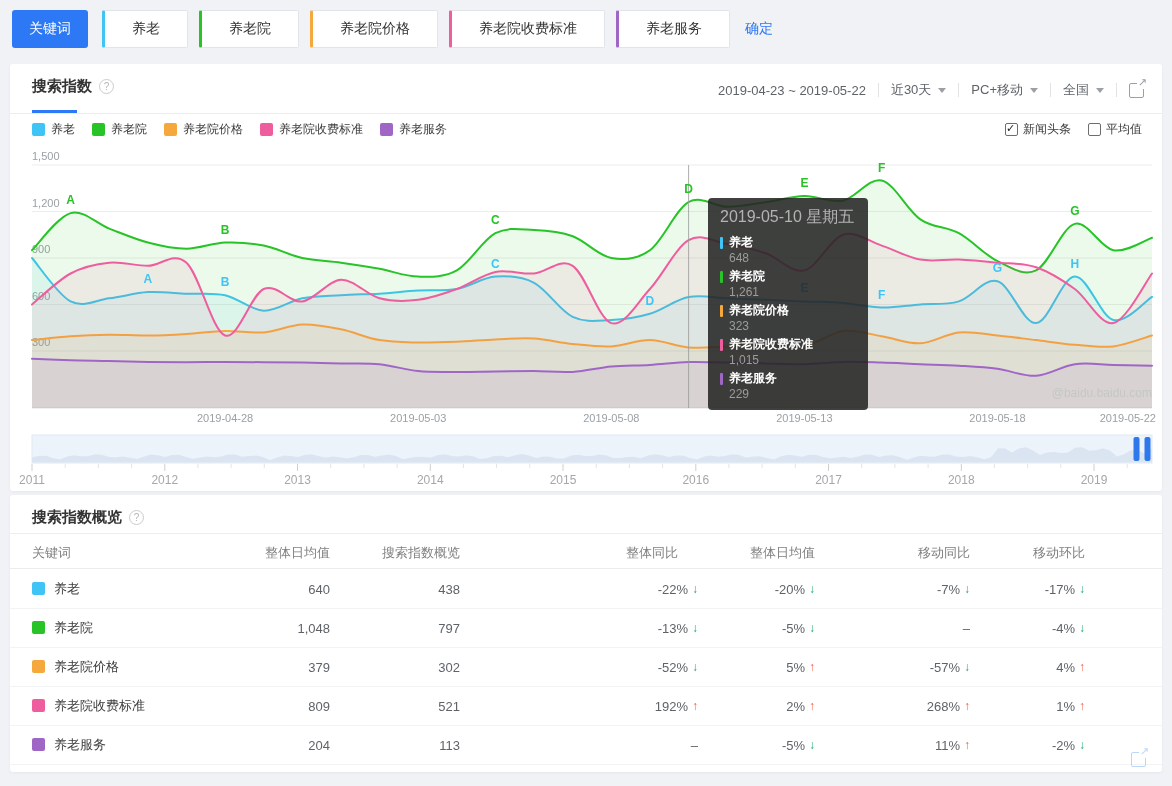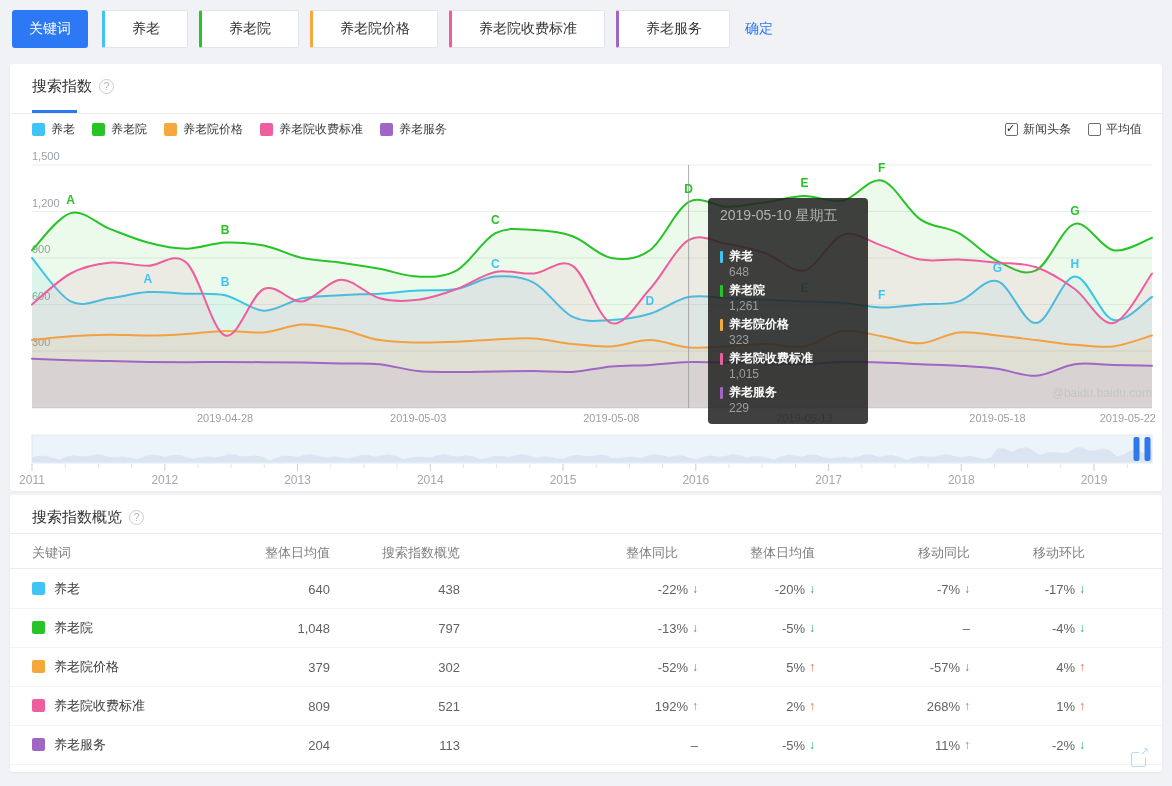--- a/index.html
+++ b/index.html
@@ -12,21 +12,21 @@
   .chips{display:flex;gap:11px;margin-left:14px;}
   .chip{background:#fff;border:1px solid #e1e4ea;border-left:3px solid #ccc;border-radius:2px;display:flex;align-items:center;padding:0 27px;font-size:14px;color:#333;cursor:pointer;white-space:nowrap;}
   .confirm{color:#2d78f4;font-size:14px;display:flex;align-items:center;margin-left:15px;cursor:pointer;}
 
   
   .card{position:absolute;left:10px;width:1152px;background:#fff;border-radius:3px;box-shadow:0 1px 3px rgba(110,120,135,.08);}
   #chart-card{top:64px;height:427px;}
   #table-card{top:495px;height:277px;}
 
   .card-head{position:absolute;left:22px;top:13px;display:flex;align-items:center;gap:7px;z-index:2;}
-  .card-title{font-size:15px;color:#333;font-weight:400;}
+  .card-title{font-size:15px;color:#333;font-weight:700;}
   .help-icon{width:15px;height:15px;border:1px solid #ccc;border-radius:50%;color:#b5b5b5;font-size:10px;line-height:13px;text-align:center;box-sizing:border-box;cursor:pointer;}
   .help-icon::before{content:"?";}
   .tab-underline{position:absolute;left:22px;top:46px;width:45px;height:3px;background:#2d78f4;}
   .head-border{position:absolute;left:0;top:49px;width:100%;height:1px;background:#ebedf0;}
 
   .head-right{position:absolute;right:18px;top:17px;display:flex;align-items:center;gap:12px;font-size:13px;color:#5f6368;z-index:2;}
   .vsep{width:1px;height:14px;background:#e3e3e3;}
   .dropdown{display:flex;align-items:center;gap:7px;cursor:pointer;}
   .caret{width:0;height:0;border-left:4px solid transparent;border-right:4px solid transparent;border-top:5px solid #9aa0a6;}
   .ext-icon{position:relative;width:13px;height:13px;border:1.5px solid #9aa0a6;border-radius:2px;cursor:pointer;}
@@ -39,21 +39,21 @@
   .cb-item{display:flex;align-items:center;gap:5px;font-size:12px;color:#3c3c3c;cursor:pointer;}
   .cb-box{width:13px;height:13px;border:1px solid #6d6d6d;border-radius:2px;background:#fff;position:relative;box-sizing:border-box;}
   .cb-box.checked::after{content:"✓";position:absolute;left:0px;top:-2px;font-size:11px;font-weight:700;color:#1a1a1a;}
 
   #chart-svg{position:absolute;left:0;top:0;z-index:1;}
   svg text{font-family:"Liberation Sans","DejaVu Sans",sans-serif;}
 
   .watermark{position:absolute;right:10px;top:322px;font-size:12px;color:#c6c6c6;z-index:2;}
 
   .tooltip{position:absolute;left:698px;top:134px;width:136px;background:rgba(36,36,36,.87);border-radius:4px;padding:9px 12px 5px;z-index:6;}
-  .tt-date{font-size:14px;color:#b3b3b3;margin-bottom:24px;}
+  .tt-date{font-size:16px;color:#b3b3b3;margin-bottom:7px;}
   .tt-item{margin-bottom:3px;}
   .tt-name{display:flex;align-items:center;gap:6px;font-size:12px;color:#fff;font-weight:700;line-height:15px;}
   .tt-bar{width:3px;height:12px;border-radius:1px;display:inline-block;}
   .tt-val{font-size:12px;color:#9c9c9c;margin:1px 0 4px 9px;line-height:14px;}
 
   
   .tbl-divider{position:absolute;left:0;top:38px;width:100%;height:1px;background:#ededed;}
   .tbl-head{position:absolute;left:0;top:39px;width:100%;height:34px;border-bottom:1px solid #ececec;}
   .th{position:absolute;top:10px;font-size:13px;color:#808080;}
   .trow{position:absolute;left:0;width:100%;height:39px;border-bottom:1px solid #f2f3f5;}
@@ -82,20 +82,40 @@
     <div class="confirm">确定</div>
   </div>
 
   <div class="card" id="chart-card">
     <div class="card-head">
       <span class="card-title">搜索指数</span>
       <span class="help-icon"></span>
     </div>
     <div class="tab-underline"></div>
     <div class="head-border"></div>
+    <div class="head-right">
+      <span>2019-04-23 ~ 2019-05-22</span>
+      <span class="vsep"></span>
+      <span class="dropdown">
+        <span>近30天</span>
+        <span class="caret"></span>
+      </span>
+      <span class="vsep"></span>
+      <span class="dropdown">
+        <span>PC+移动</span>
+        <span class="caret"></span>
+      </span>
+      <span class="vsep"></span>
+      <span class="dropdown">
+        <span>全国</span>
+        <span class="caret"></span>
+      </span>
+      <span class="vsep"></span>
+      <span class="ext-icon"></span>
+    </div>
 
     <div class="legend-row">
       <div id="legend" style="display:flex;align-items:center;">
           <div class="legend-item">
             <span class="legend-swatch" style="background: rgb(63, 196, 245);"></span>
             <span>养老</span>
           </div>
           <div class="legend-item">
             <span class="legend-swatch" style="background: rgb(39, 195, 39);"></span>
             <span>养老院</span>

